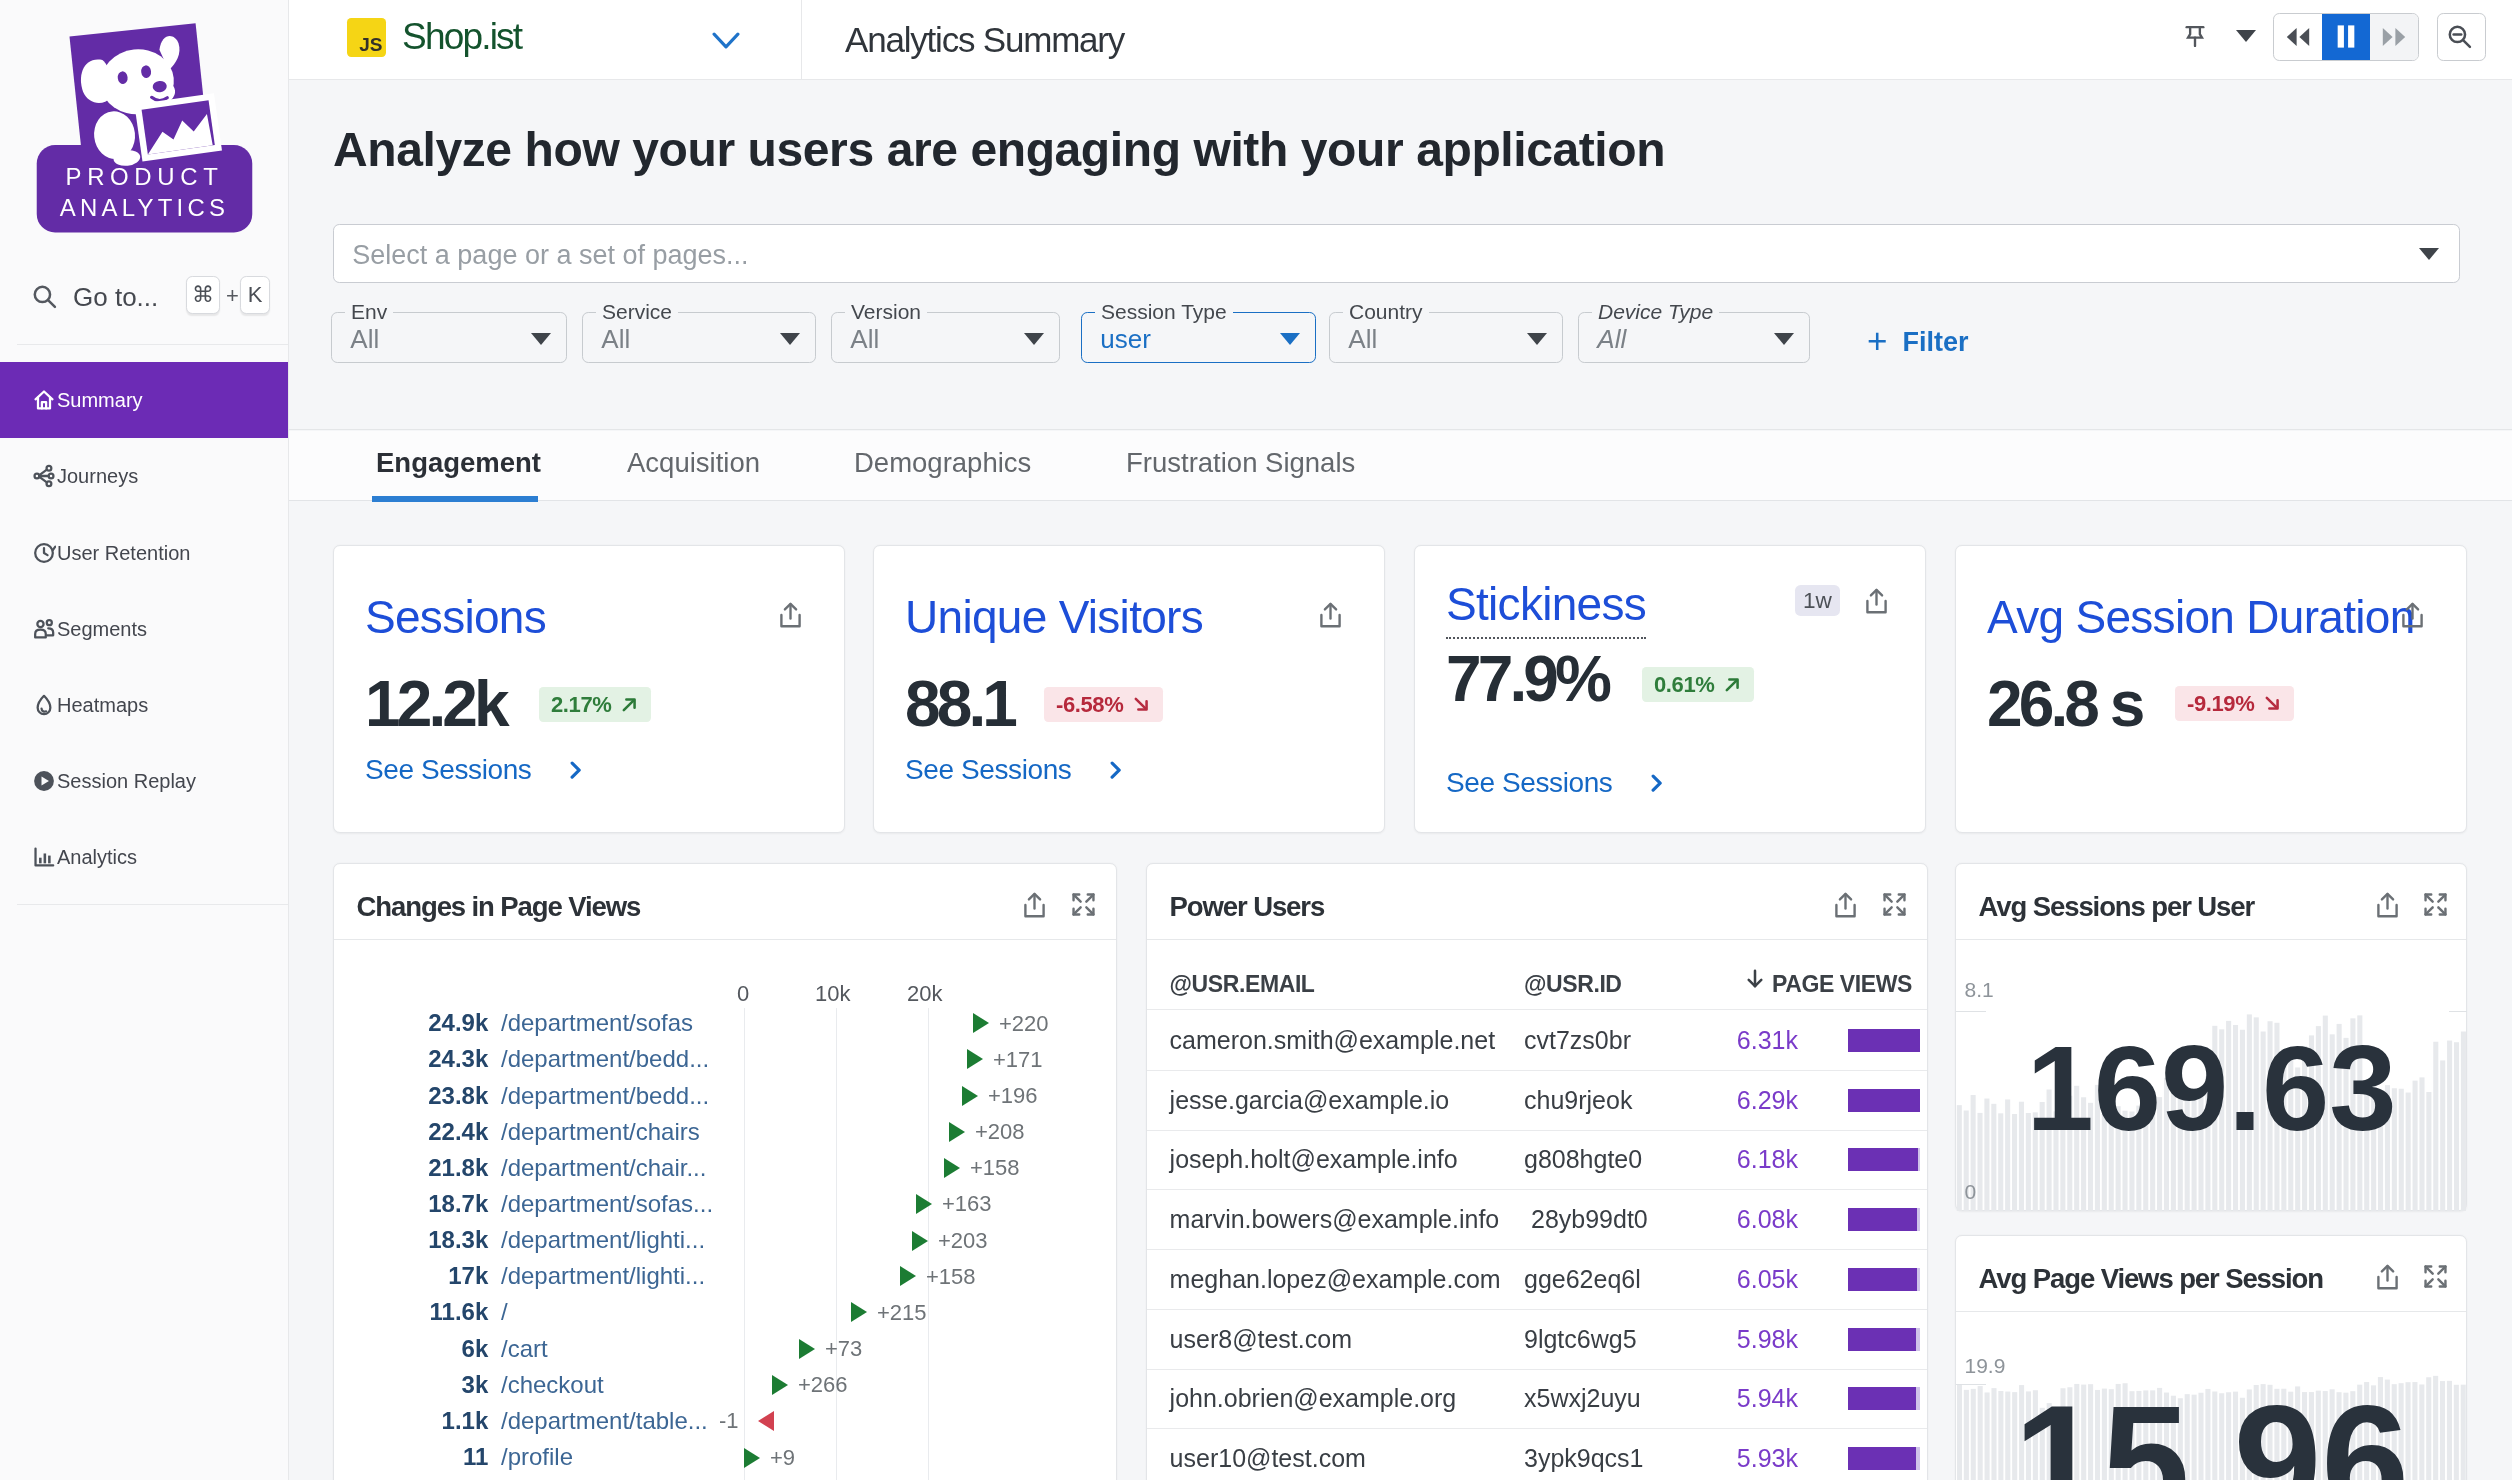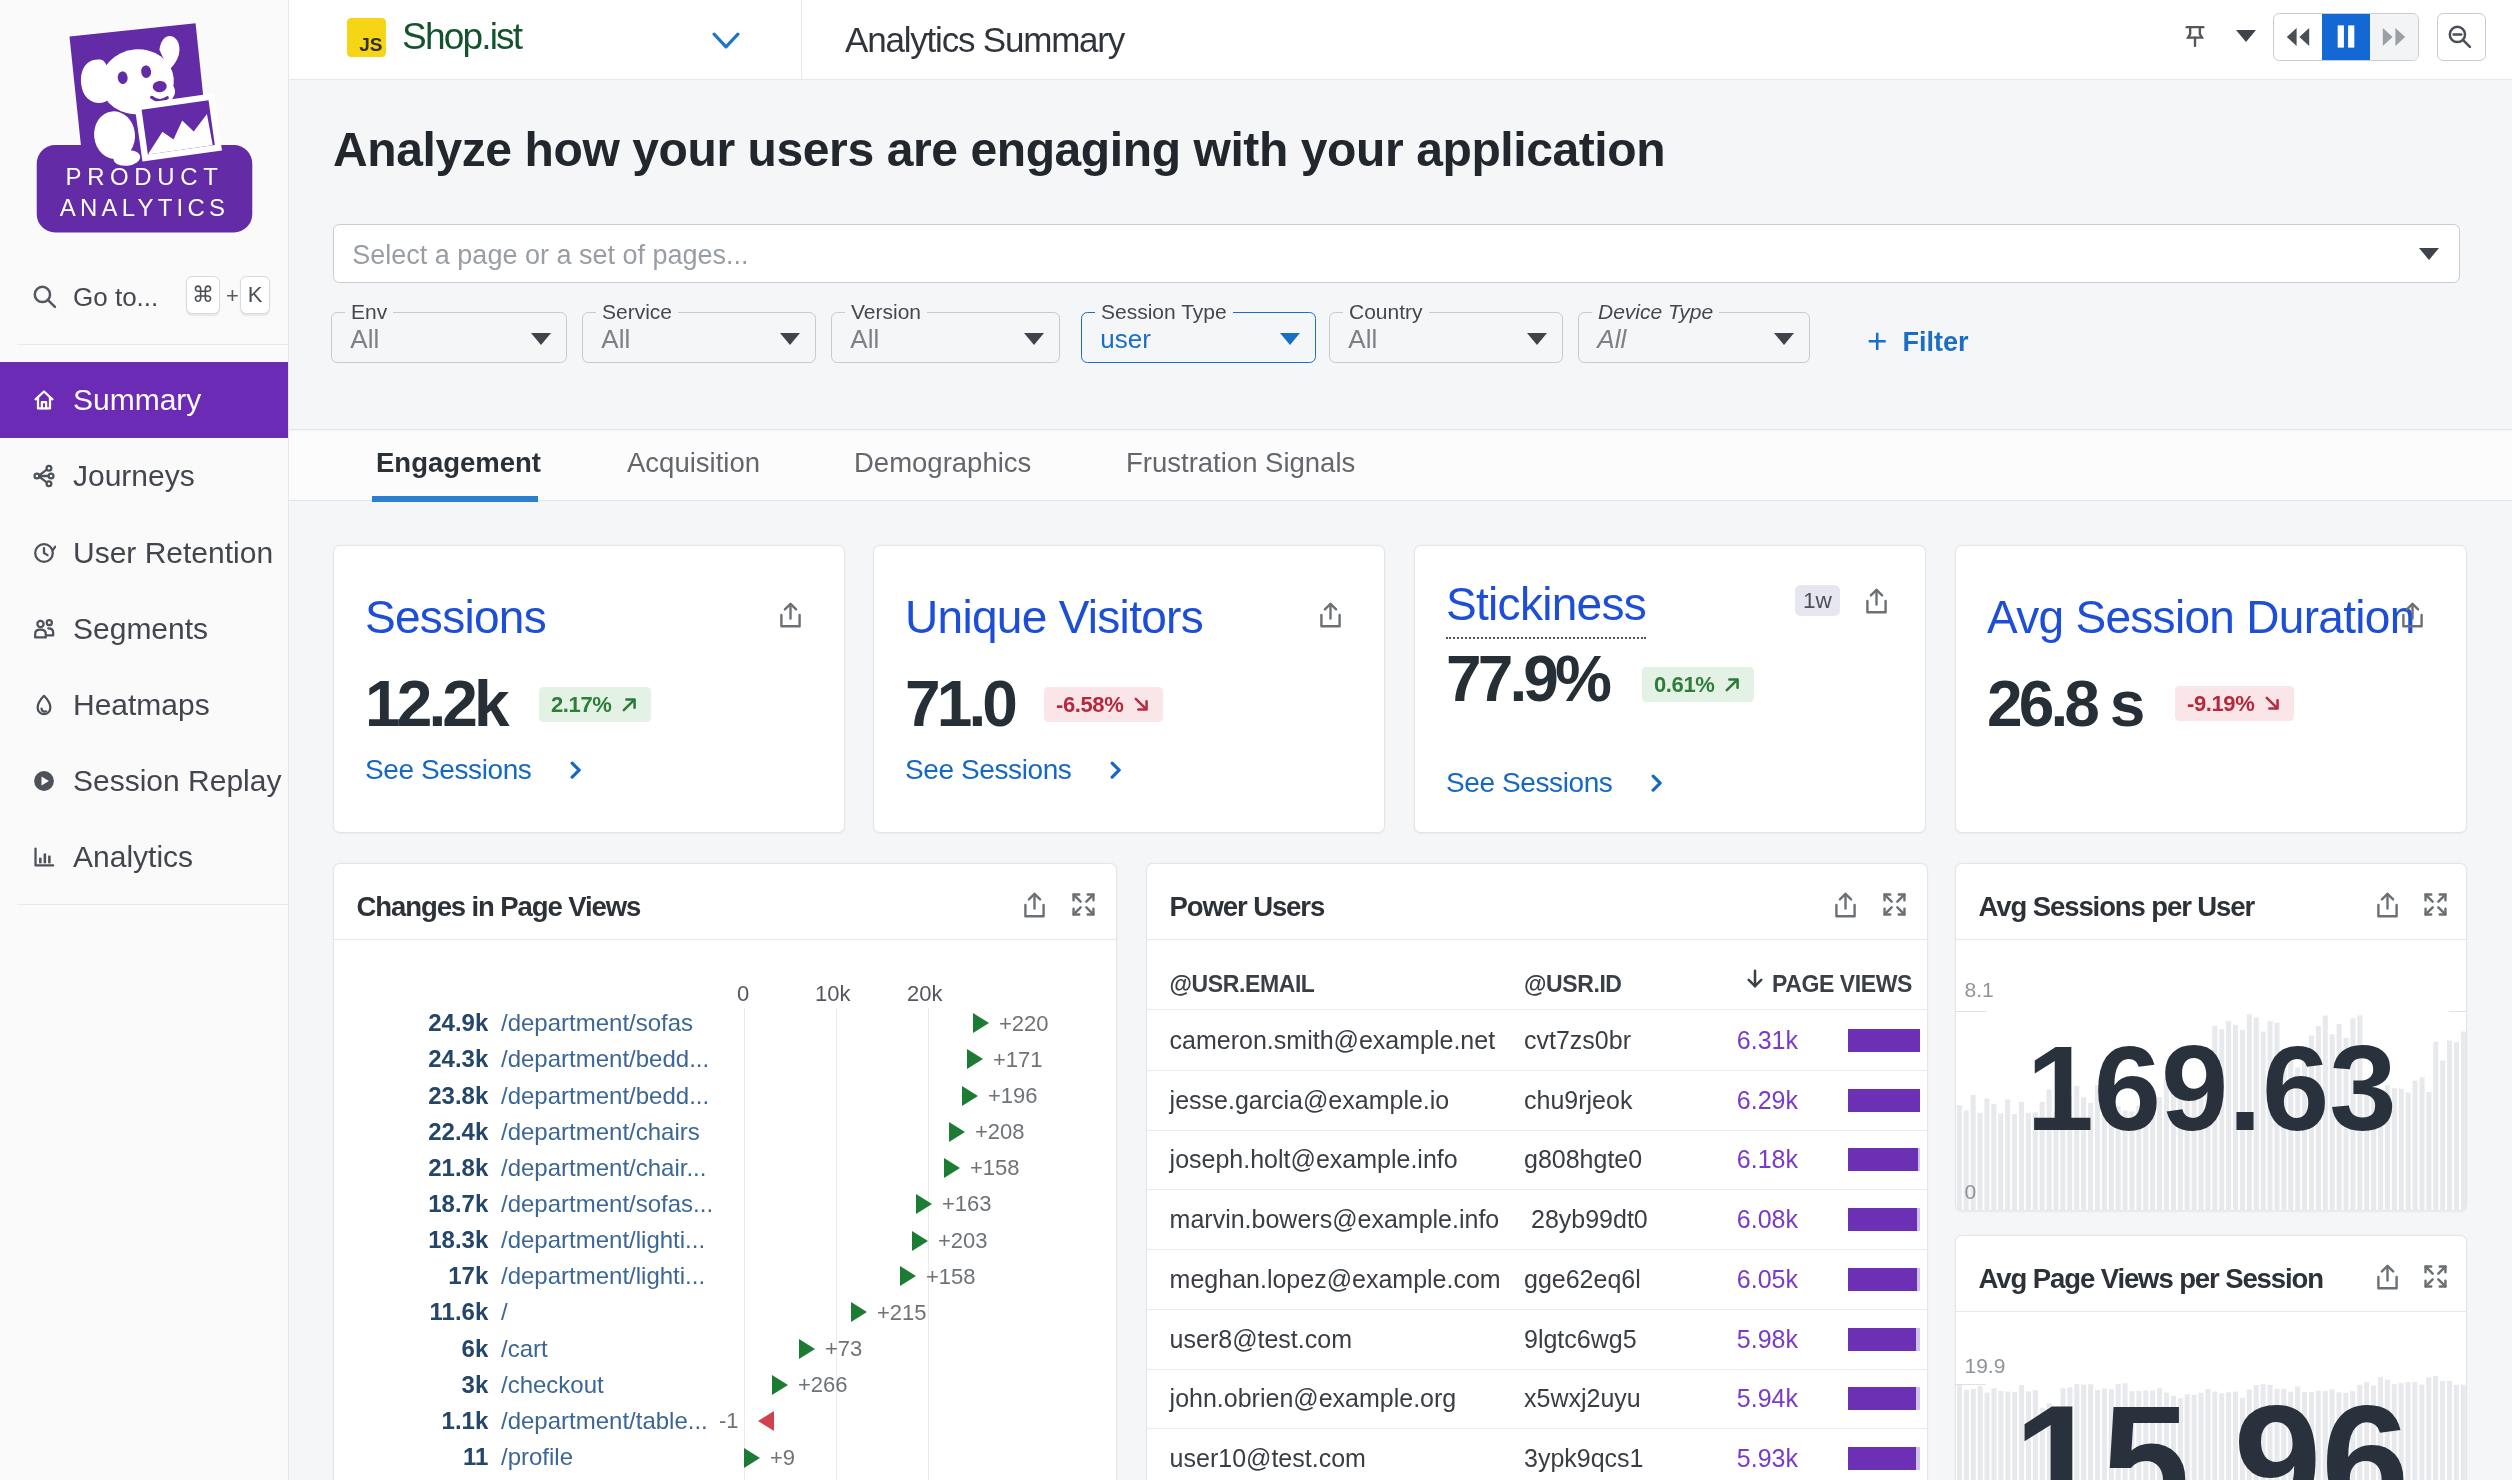--- a/index.html
+++ b/index.html
@@ -1,21 +1,21 @@
 <!DOCTYPE html>
 <html style="font-size:11.3px"><head><meta charset="utf-8"><title>Analytics Summary</title><style>
 *{margin:0;padding:0;box-sizing:border-box;}
 html,body{width:2512px;height:1480px;overflow:hidden;}
 body{font-family:"Liberation Sans",sans-serif;background:#f5f6f8;position:relative;}
 .abs{position:absolute;}
 
 #sidebar{position:absolute;left:0;top:0;width:289px;height:1480px;background:#fafafb;border-right:1.4px solid #e7e8ea;}
 .navitem{position:absolute;left:0;width:288px;height:76px;display:flex;align-items:center;}
 .navitem .ic{position:absolute;left:32px;width:24px;height:24px;}
-.navitem .lb{position:absolute;left:73px;font-size:30px;color:#43464e;}
+.navitem .lb{position:absolute;left:57px;font-size:20px;color:#43464e;}
 .navitem.sel{background:#6C2BB5;}
 .navitem.sel .lb{color:#fff;}
 .sdiv{position:absolute;left:17px;width:271px;height:0.7px;background:#e8e9eb;}
 .kbd{position:absolute;top:276px;height:38px;background:#fff;border:0.7px solid #d8dade;border-radius:6.3px;box-shadow:0 1.4px 1.4px rgba(0,0,0,.08);display:flex;align-items:center;justify-content:center;font-size:22px;color:#4a4e55;}
 
 #topbar{position:absolute;left:289px;top:0;width:2223px;height:80px;background:#fff;border-bottom:1.4px solid #e7e8ea;}
 #jsbadge{position:absolute;left:58px;top:18.3px;width:39px;height:39px;background:#f5d515;border-radius:4.2px;}
 #jsbadge span{position:absolute;right:3.5px;bottom:1.4px;font-size:19px;font-weight:700;color:#33312a;}
 #shopist{position:absolute;left:113px;top:15.5px;font-size:37px;font-weight:500;color:#14532d;letter-spacing:-1.8px;}
 #tbdiv{position:absolute;left:512px;top:0;width:1.4px;height:79px;background:#e7e8ea;}
@@ -276,21 +276,21 @@
         <path d="M3 3 L13 13.0 L3 23" stroke="#1568c5" stroke-width="4.5" fill="none" stroke-linecap="round" stroke-linejoin="round"></path>
       </svg></div>
   </div>
 <div class="card" style="left:873px;">
     <div class="ct" style="">Unique Visitors</div>
     <svg class="abs" style="left:443px;top:55px;" width="27" height="28" viewBox="0 0 38 40">
       <path d="M19 25 V5" stroke="#6b7075" stroke-width="3.4" fill="none" stroke-linecap="round" stroke-linejoin="round"></path>
       <path d="M11 12 L19 4 L27 12" stroke="#6b7075" stroke-width="3.4" fill="none" stroke-linecap="round" stroke-linejoin="round"></path>
       <path d="M6 20 V36 H32 V20" stroke="#6b7075" stroke-width="3.4" fill="none" stroke-linecap="round" stroke-linejoin="round"></path>
     </svg>
-    <div class="num" style="">71.0</div>
+    <div class="num" style="">88.1</div>
     <div class="badge dn" style="left:170px;top:141px;">-6.58% <svg width="19" height="19" viewBox="0 0 30 30">
         <path d="M6 6 L22 22" stroke="#b72c41" stroke-width="4" fill="none" stroke-linecap="round"></path>
         <path d="M23 10 V23 H10" stroke="#b72c41" stroke-width="4" fill="none" stroke-linecap="round" stroke-linejoin="round"></path>
       </svg></div>
     <div class="seelink" style="">See Sessions <svg width="11.3" height="18.3" viewBox="0 0 16 26">
         <path d="M3 3 L13 13.0 L3 23" stroke="#1568c5" stroke-width="4.5" fill="none" stroke-linecap="round" stroke-linejoin="round"></path>
       </svg></div>
   </div>
 <div class="card" style="left:1414px;">
     <div class="ct" style="top:31px;border-bottom:2.1px dotted #51555b;padding-bottom:6.3px;">Stickiness</div>

